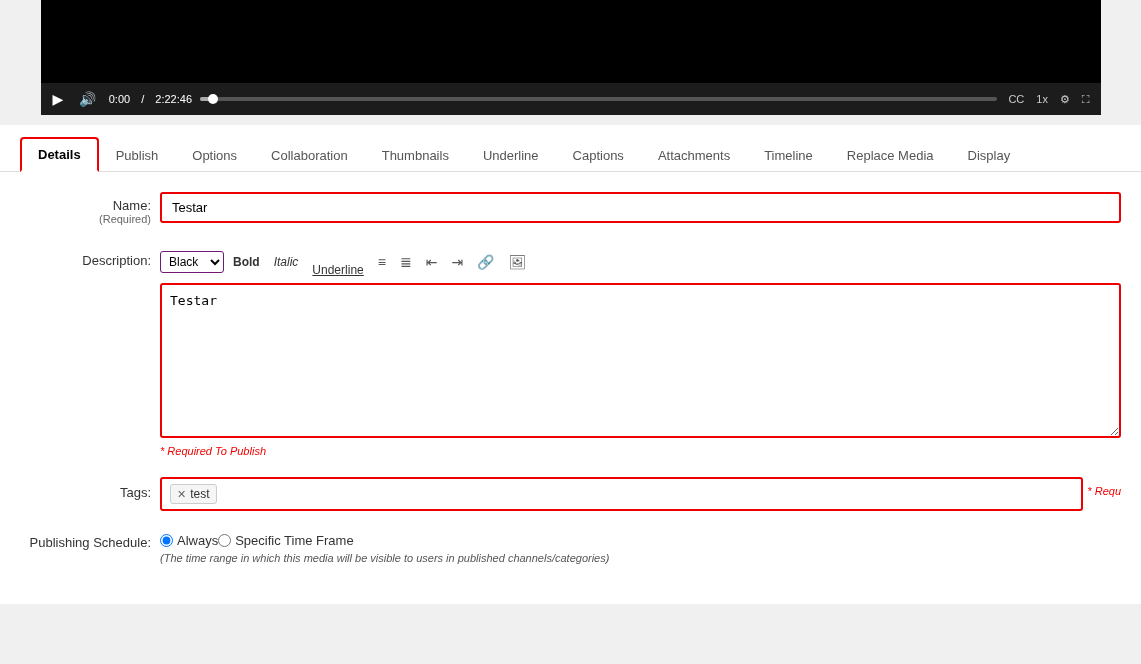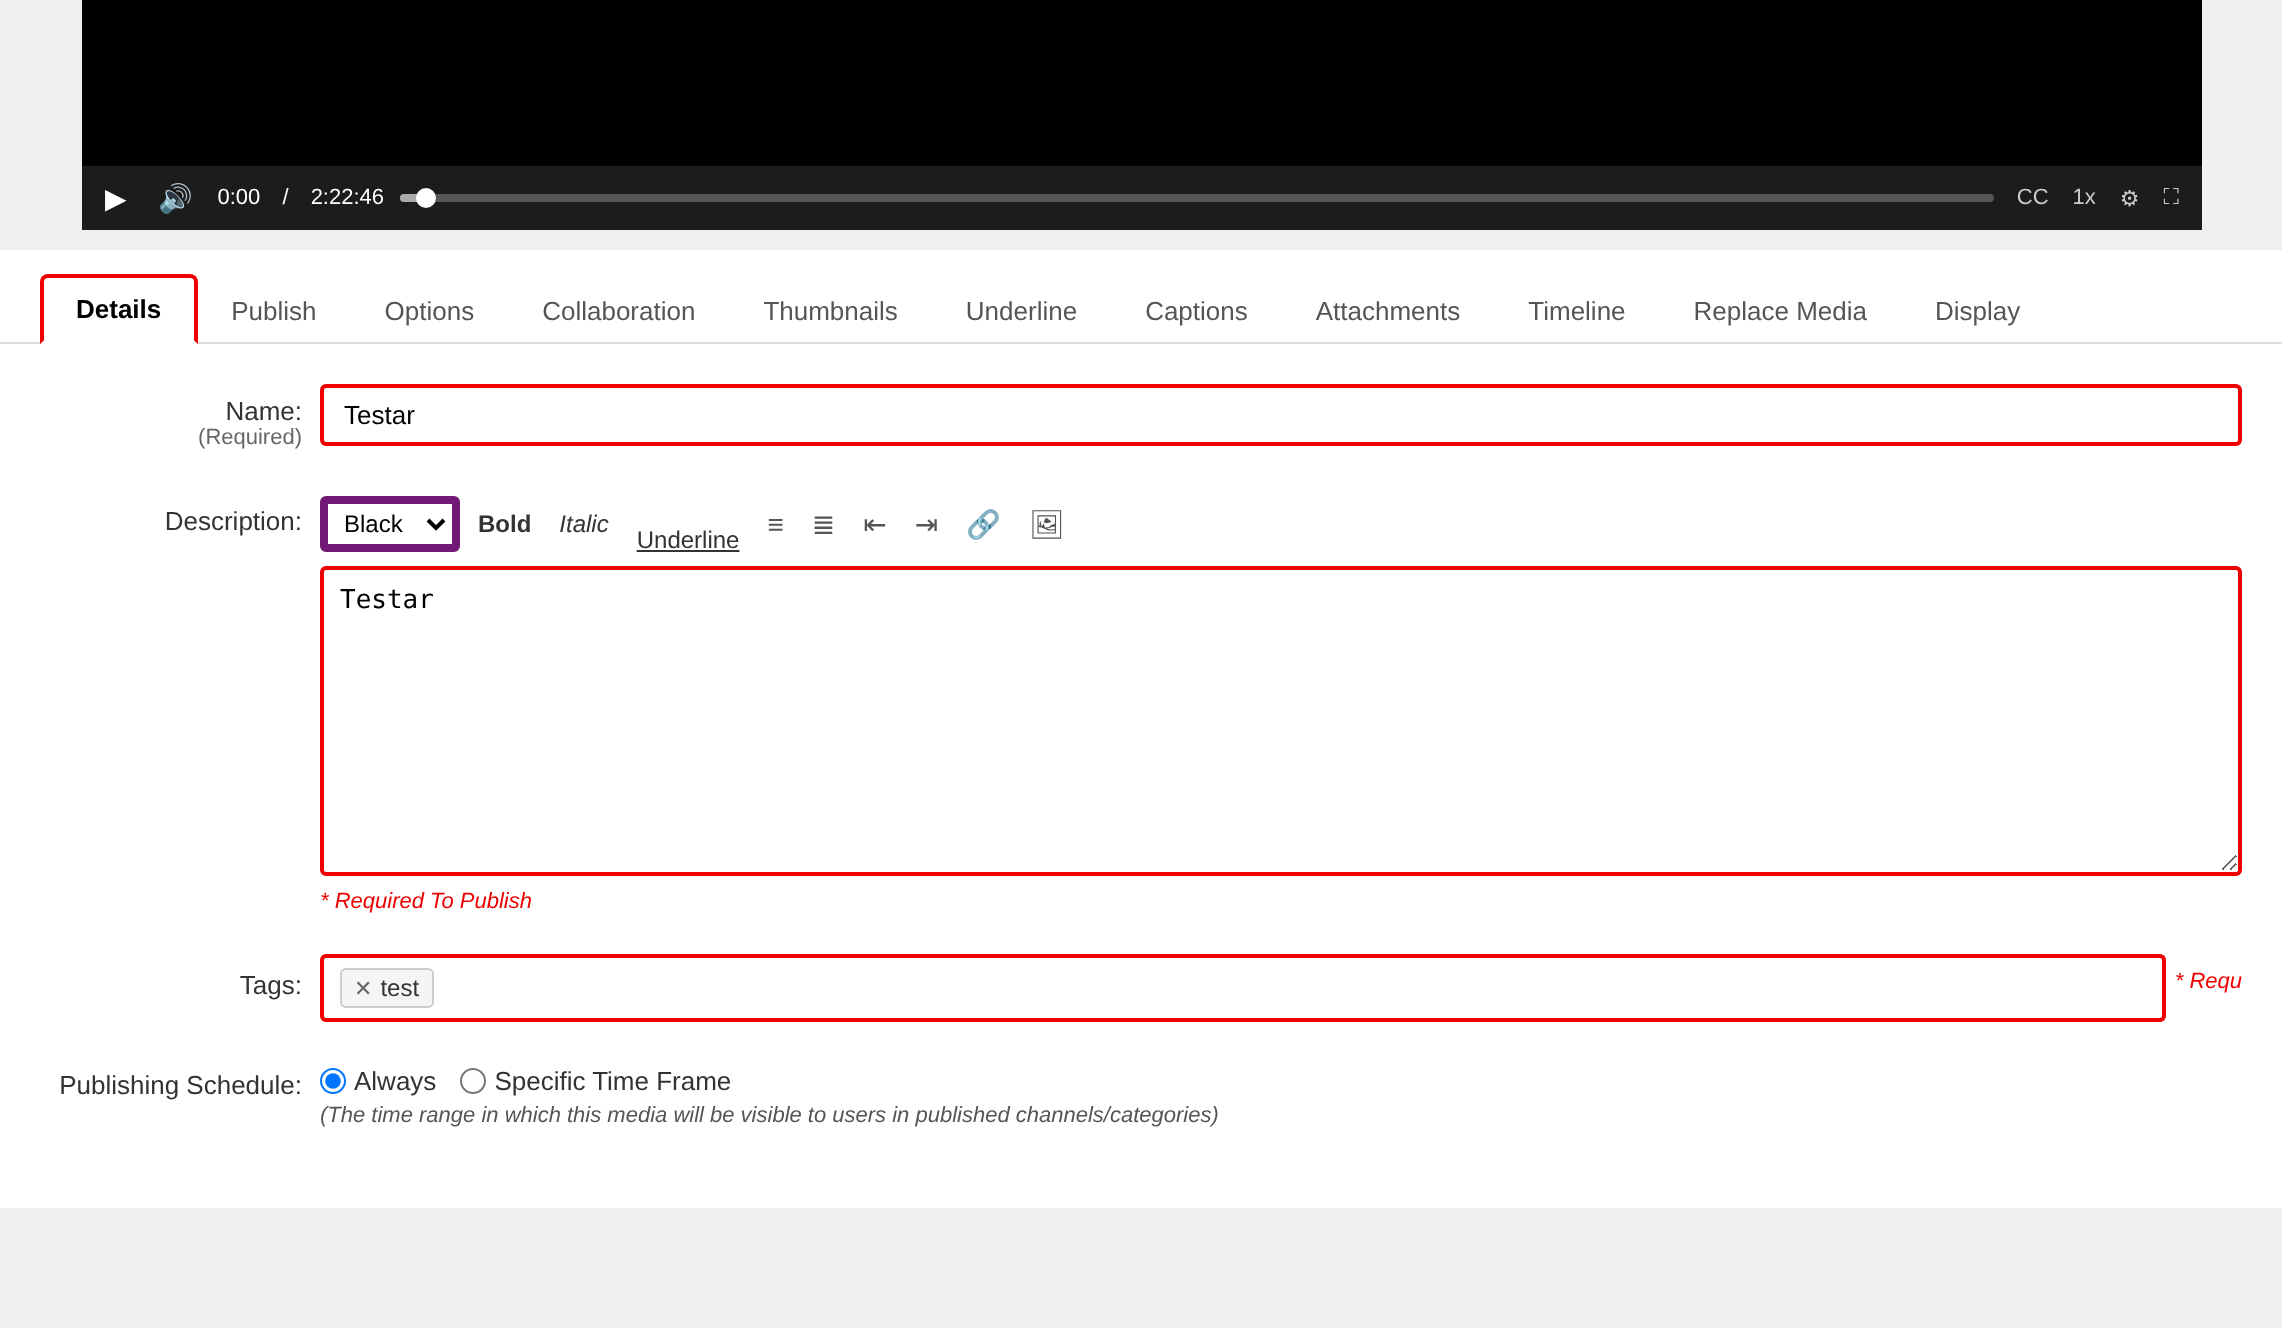--- a/index.html
+++ b/index.html
@@ -159,21 +159,21 @@
     
     .desc-toolbar {
       display: flex;
       align-items: center;
       gap: 4px;
       margin-bottom: 4px;
       flex-wrap: wrap;
     }
 
     .color-select {
-      border: 4px solid #701a75;
+      border: 1px solid #701a75;
       border-radius: 3px;
       padding: 2px 4px;
       font-size: 12px;
       cursor: pointer;
       background: #fff;
     }
 
     .toolbar-btn {
       background: none;
       border: none;
@@ -244,21 +244,20 @@
       color: #e00;
       font-size: 11px;
       padding-top: 8px;
       padding-left: 4px;
       font-style: italic;
     }
 
     .radio-group {
       display: flex;
       align-items: flex-end;
-      gap: 12px;
       padding-top: 2px;
     }
 
     .radio-label {
       display: flex;
       align-items: center;
       gap: 4px;
       cursor: pointer;
       font-size: 13px;
     }

